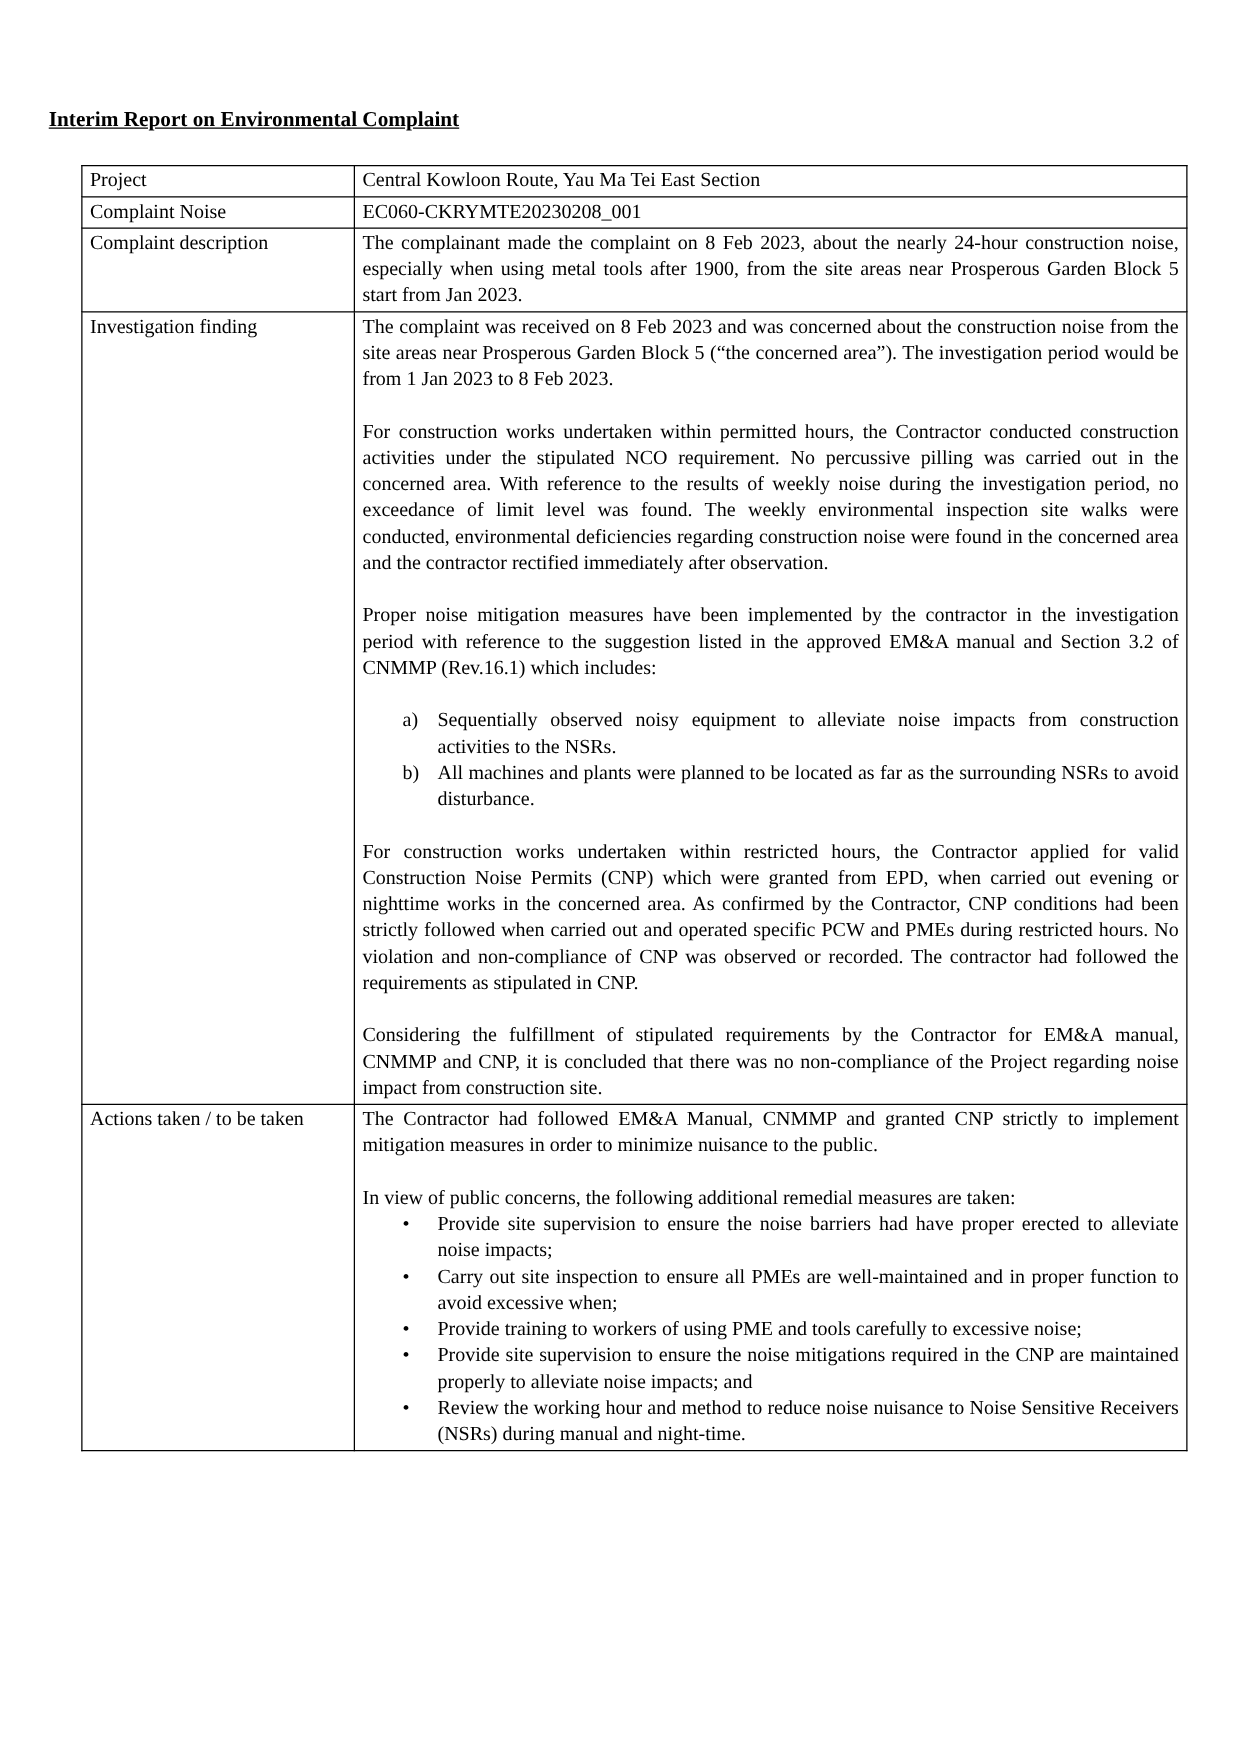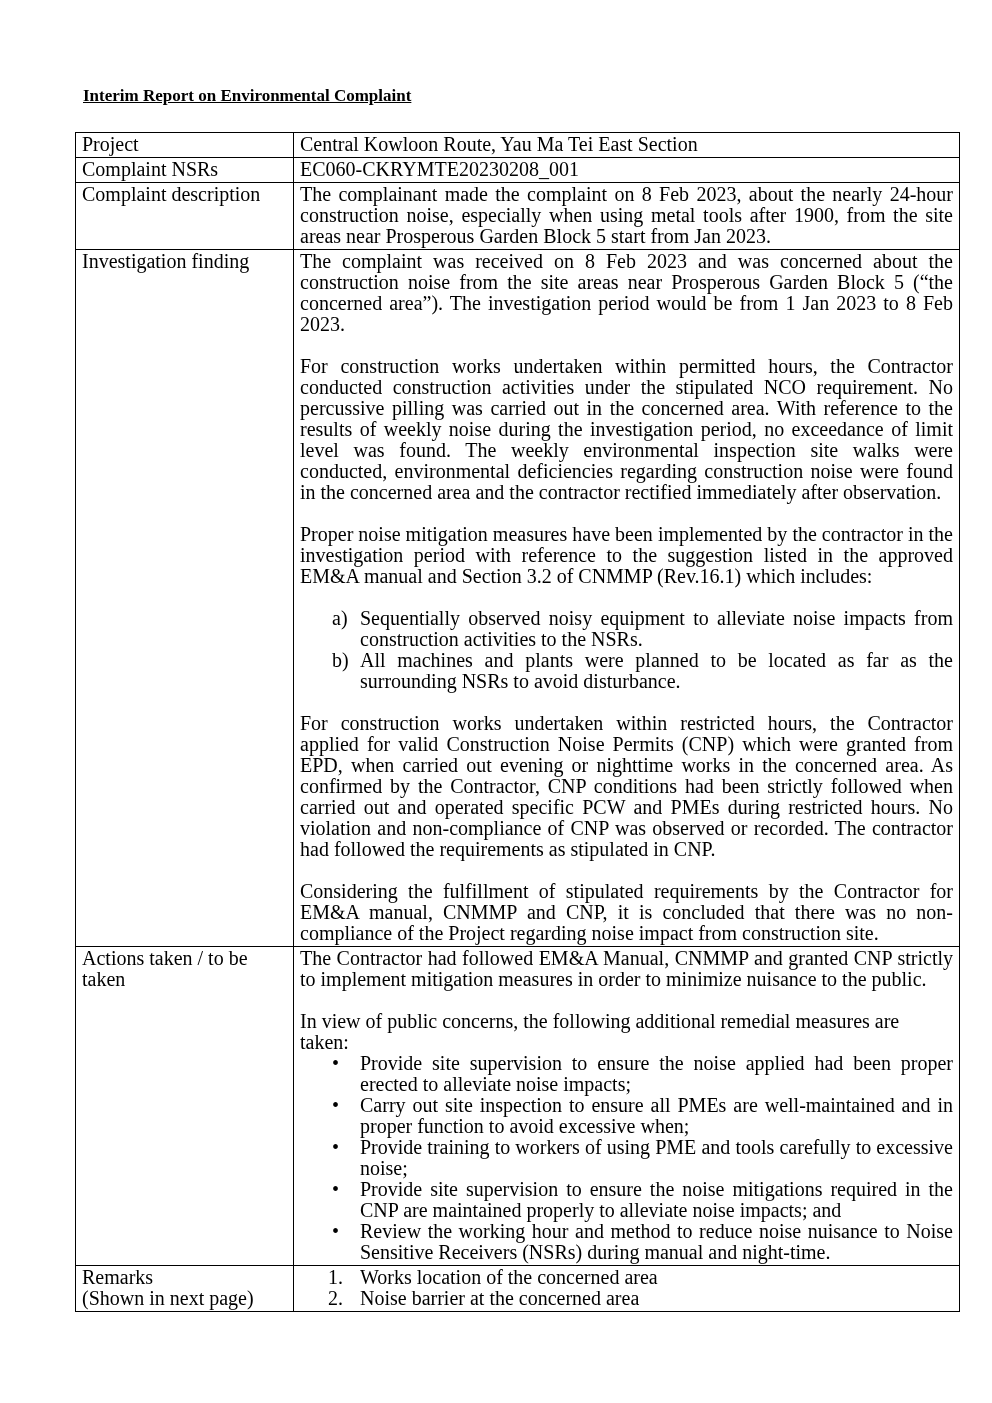--- a/index.html
+++ b/index.html
@@ -8,36 +8,37 @@
     background: #ffffff;
   }
   body {
     width: 992px;
     height: 1403px;
     font-family: "Liberation Serif", serif;
     color: #000000;
     overflow: hidden;
   }
   .page {
-    padding: 86px 52px 0 75px;
+    padding: 86px 52px 0 31px;
     box-sizing: border-box;
     font-family: Liberation Serif, serif;
   }
   .title {
     font-size: 17px;
     font-weight: bold;
     text-decoration: underline;
     margin: 0 0 26px 8px;
     line-height: 20px;
   }
   table.report-table {
     border-collapse: collapse;
     width: 885px;
     table-layout: fixed;
-    font-size: 20px;
+    font-size: 16px;
+    margin-left: 34px;
   }
   table.report-table td {
     border: 1px solid #000000;
     vertical-align: top;
     padding: 1px 6px 2px 6px;
     line-height: 21px;
   }
   td.label-cell {
     width: 205px;
   }
@@ -85,21 +86,21 @@
         <tr>
           <td class="label-cell">
             <div class="para">Project</div>
           </td>
           <td class="content-cell">
             <div class="para">Central Kowloon Route, Yau Ma Tei East Section</div>
           </td>
         </tr>
         <tr>
           <td class="label-cell">
-            <div class="para">Complaint NSRs</div>
+            <div class="para">Complaint Noise</div>
           </td>
           <td class="content-cell">
             <div class="para">EC060-CKRYMTE20230208_001</div>
           </td>
         </tr>
         <tr>
           <td class="label-cell">
             <div class="para">Complaint description</div>
           </td>
           <td class="content-cell">
@@ -137,54 +138,36 @@
           <td class="label-cell">
             <div class="para">Actions taken / to be taken</div>
           </td>
           <td class="content-cell">
             <div class="para justify">The Contractor had followed EM&amp;A Manual, CNMMP and granted CNP strictly to implement mitigation measures in order to minimize nuisance to the public.</div>
             <div class="spacer"></div>
             <div class="para">In view of public concerns, the following additional remedial measures are taken:</div>
             <div class="list bullet">
               <div class="list-item">
                 <span class="marker">•</span>
-                <span class="item-text">Provide site supervision to ensure the noise applied had been proper erected to alleviate noise impacts;</span>
+                <span class="item-text">Provide site supervision to ensure the noise barriers had have proper erected to alleviate noise impacts;</span>
               </div>
               <div class="list-item">
                 <span class="marker">•</span>
                 <span class="item-text">Carry out site inspection to ensure all PMEs are well-maintained and in proper function to avoid excessive when;</span>
               </div>
               <div class="list-item">
                 <span class="marker">•</span>
                 <span class="item-text">Provide training to workers of using PME and tools carefully to excessive noise;</span>
               </div>
               <div class="list-item">
                 <span class="marker">•</span>
                 <span class="item-text">Provide site supervision to ensure the noise mitigations required in the CNP are maintained properly to alleviate noise impacts; and</span>
               </div>
               <div class="list-item">
                 <span class="marker">•</span>
                 <span class="item-text">Review the working hour and method to reduce noise nuisance to Noise Sensitive Receivers (NSRs) during manual and night-time.</span>
               </div>
             </div>
           </td>
         </tr>
-        <tr>
-          <td class="label-cell">
-            <div class="para">Remarks</div>
-            <div class="para">(Shown in next page)</div>
-          </td>
-          <td class="content-cell">
-            <div class="list decimal">
-              <div class="list-item">
-                <span class="marker">1.</span>
-                <span class="item-text">Works location of the concerned area</span>
-              </div>
-              <div class="list-item">
-                <span class="marker">2.</span>
-                <span class="item-text">Noise barrier at the concerned area</span>
-              </div>
-            </div>
-          </td>
-        </tr>
       </tbody>
   </table>
 </div>
 
 </body></html>

